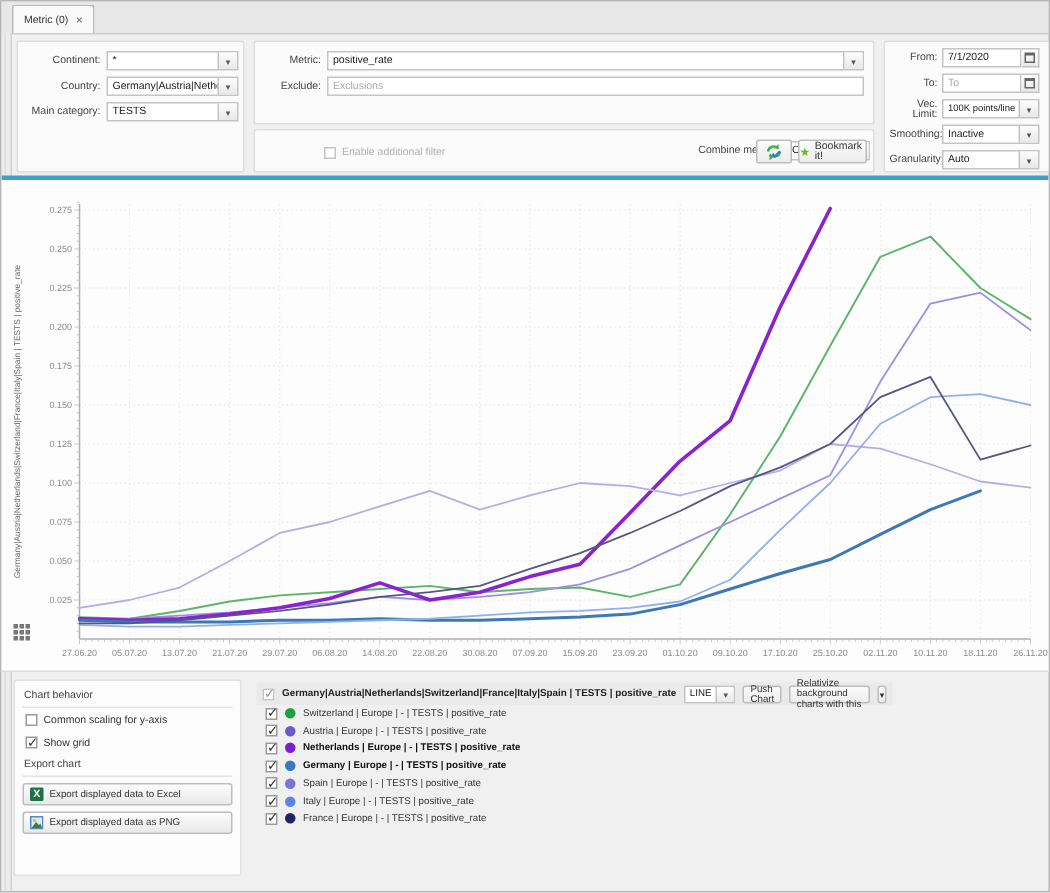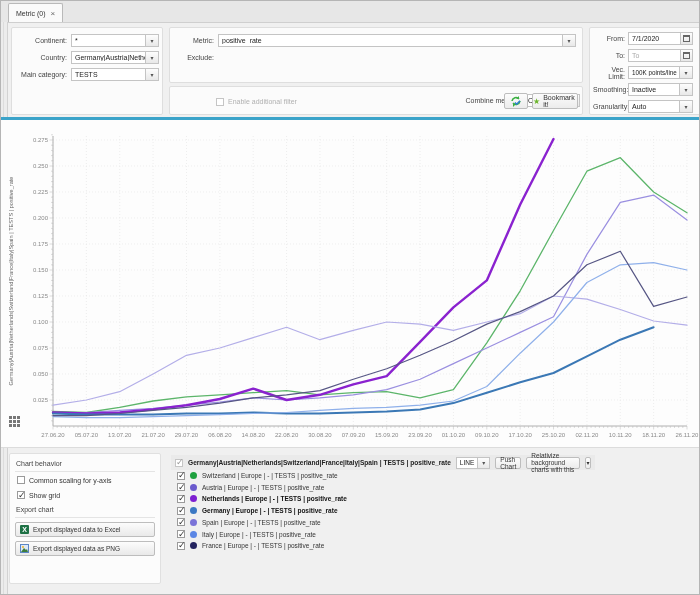--- a/index.html
+++ b/index.html
@@ -93,20 +93,21 @@
   <div class="gbox" style="left:168px;top:26px;width:414px;height:56px;">
     <div class="frow" style="left:6px;top:6px;width:402px;">
       <span class="flabel" style="width:38px;">Metric:</span>
       <span class="combo" style="width:358px;margin-left:4px;">
         <span class="val">positive_rate</span>
         <span class="btn">▾</span>
       </span>
     </div>
     <div class="frow" style="left:6px;top:23px;width:402px;">
       <span class="flabel" style="width:38px;">Exclude:</span>
+      <input class="tfield" style="width: 358px; margin-left: 4px;" placeholder="Exclusions">
     </div>
   </div>
 
   <div class="gbox" style="left:168px;top:85px;width:414px;height:29px;">
     <div class="frow" style="left:46px;top:8px;width:150px;gap:4px;">
       <span class="cb dim"></span>
       <span style="font-size:7px;color:#b0b0b0;">Enable additional filter</span>
     </div>
     <div class="frow" style="left:222px;top:7px;width:188px;justify-content:flex-end;gap:4px;">
       <span class="flabel">Combine metrics:</span>

